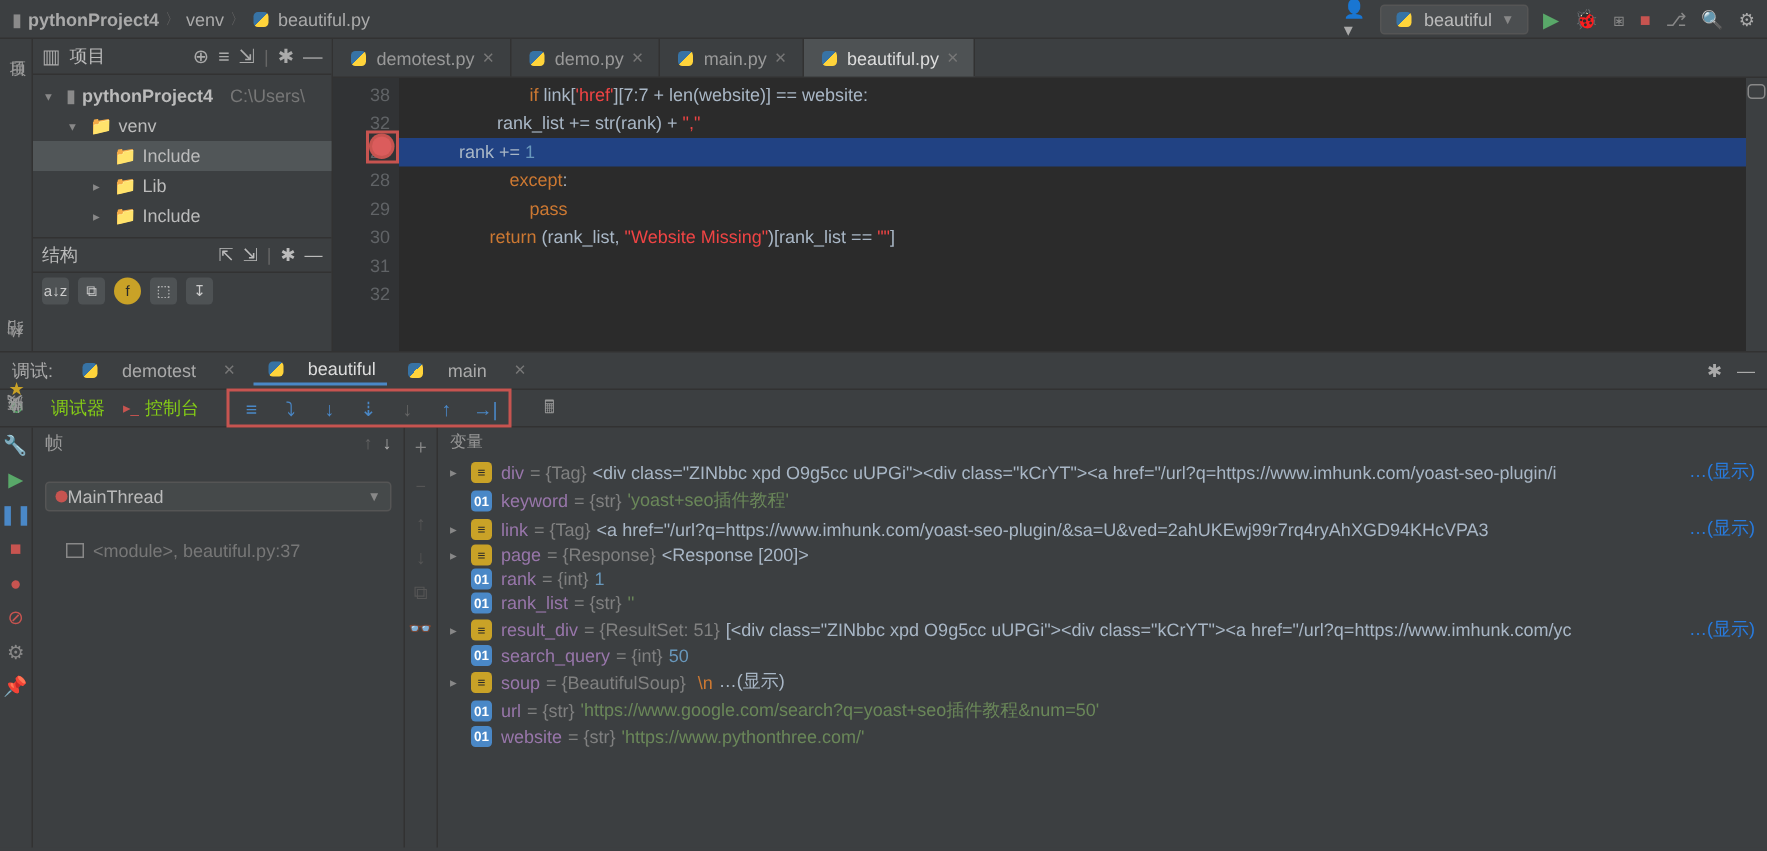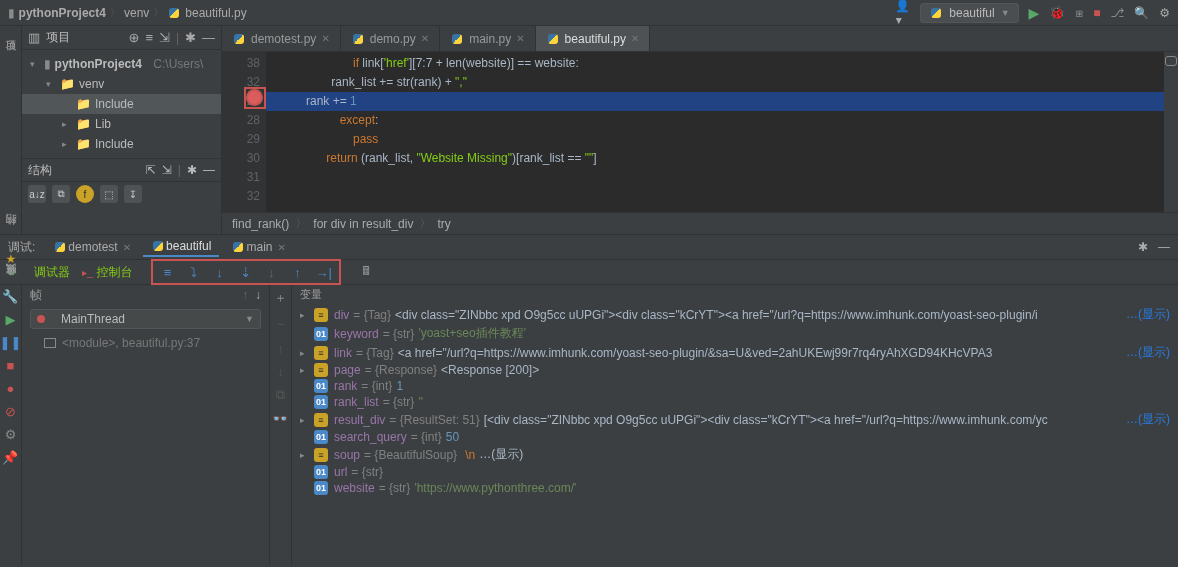--- a/index.html
+++ b/index.html
@@ -40,49 +40,49 @@
 .tabs { height:26px; background:#3c3f41; display:flex; border-bottom:1px solid #323232; }
 .tab { display:flex; align-items:center; gap:5px; padding:0 10px; border-right:1px solid #323232; color:#999; cursor:pointer; }
 .tab.active { background:#4e5254; color:#ddd; }
 .tab .close { color:#777; font-size:10px; }
 .editor-body { flex:1; display:flex; font-family:"JetBrains Mono","Consolas",monospace; font-size:13px; position:relative; }
 .gutter { width:44px; background:#313335; text-align:right; color:#606366; padding:2px 6px 0 0; line-height:19px; position:relative; }
 .gutter .bp { position:absolute; left:26px; top:39px; width:13px; height:13px; background:#db5c5c; border-radius:50%; box-shadow:0 0 0 2px #c75450; }
 .gutter .bp-box { position:absolute; left:22px; top:35px; width:22px; height:22px; border:2px solid #c75450; }
 .code { flex:1; padding:2px 0 0 12px; line-height:19px; white-space:pre; color:#a9b7c6; }
 .code .kw { color:#cc7832;margin-left:35px; }
-.code .str { color:#84cc16; }
+.code .str { color:#ef4444; }
 .code .num { color:#6897bb; }
 .code .hl-line { background:#214283; display:block; margin-left:-12px; padding-left:0; }
 .right-gutter { width:14px; background:#3c3f41; }
 .right-gutter .eye { margin:4px auto; width:12px; height:10px; border:1px solid #888; border-radius:3px; }
 .crumb-bar { height:22px; background:#3c3f41; border-top:1px solid #323232; display:flex; align-items:center; padding-left:10px; gap:6px; color:#aaa; font-size:11px; }
 
 .debug-panel { height:331px; border-top:1px solid #323232; background:#3c3f41; display:flex; flex-direction:column; }
 .debug-tabs { height:24px; display:flex; align-items:center; padding:0 8px; gap:4px; position:relative; }
-.debug-tab { display:flex; align-items:center; gap:1px; padding:2px 8px; color:#aaa; }
+.debug-tab { display:flex; align-items:center; gap:14px; padding:2px 8px; color:#aaa; }
 .debug-tab.active { border-bottom:2px solid #4a88c7; color:#ddd; }
 .debug-tabs .right { position:absolute; right:8px; display:flex; gap:10px; }
 .debug-toolbar { height:26px; border-top:1px solid #323232; border-bottom:1px solid #323232; display:flex; align-items:center; position:relative; }
 .dbg-sub { display:flex; align-items:center; gap:12px; padding-left:12px; }
 .dbg-sub .lbl { color:#84cc16; }
 .step-group { display:flex; gap:8px; padding:2px 6px; border:2px solid #c75450; margin-left:6px; }
 .step-btn { width:18px; height:18px; display:flex; align-items:center; justify-content:center; color:#4a88c7; font-size:13px; }
 .step-btn.dim { color:#666; }
 .calc { margin-left:10px; color:#999; }
 
 .debug-body { flex:1; display:flex; }
 .dbg-gutter-l { width:22px; background:#3c3f41; border-right:1px solid #323232; display:flex; flex-direction:column; align-items:center; gap:8px; padding-top:4px; }
 .dbg-gutter-l .gi { color:#888; font-size:13px; }
 .dbg-gutter-l .gi.green { color:#59a869; }
 .dbg-gutter-l .gi.red { color:#c75450; }
 
 .frames-panel { width:248px; border-right:1px solid #323232; display:flex; flex-direction:column; }
 .frames-hdr { height:20px; display:flex; align-items:center; justify-content:space-between; padding:0 8px; color:#999; font-size:11px; }
-.thread-sel { margin:4px 8px; background:#45494a; border:1px solid #555; border-radius:3px; padding:2px 6px; display:flex; align-items:center; gap:16px; }
+.thread-sel { margin:16px 8px; background:#45494a; border:1px solid #555; border-radius:3px; padding:2px 6px; display:flex; align-items:center; gap:0; }
 .thread-sel .dot { width:8px; height:8px; background:#c75450; border-radius:50%; }
 .frame-row { padding:3px 8px 3px 22px; display:flex; gap:6px; align-items:center; }
 .frame-row.sel { background:#2f65ca; color:#fff; }
 .frame-row.dim { color:#777; }
 .frame-icon { width:12px; height:10px; border:1px solid #888; }
 .frame-row.sel .frame-icon { border-color:#fff; }
 
 .vars-gutter { width:22px; border-right:1px solid #323232; display:flex; flex-direction:column; align-items:center; padding-top:4px; gap:8px; }
 .vars-gutter .vi { color:#888; font-size:13px; }
 
@@ -225,27 +225,20 @@
           <div>30</div>
           <div>31</div>
           <div>32</div>
         <div class="bp-box"></div>
         <div class="bp"></div>
       </div>
       <div class="code"><div>            <span class="kw">if</span><span> link[</span><span class="str">'href'</span><span>][7:7 + len(website)] == website:</span></div><div>                <span>rank_list += str(rank) + </span><span class="str">","</span></div><div class="hl-line">            <span>rank += </span><span class="num">1</span></div><div>        <span class="kw">except</span><span>:</span></div><div>            <span class="kw">pass</span></div><div>    <span class="kw">return </span><span>(rank_list, </span><span class="str">"Website Missing"</span><span>)[rank_list == </span><span class="str">""</span><span>]</span></div><div> </div></div>
       <div class="right-gutter">
           <div class="eye"></div>
         </div>
-    </div>
-    <div class="crumb-bar">
-      <span>find_rank()</span>
-        <span class="sep" style="color:#666">〉</span>
-      <span>for div in result_div</span>
-        <span class="sep" style="color:#666">〉</span>
-      <span>try</span>
     </div>
   </div>
 </div>
 
 <div class="debug-panel">
   <div class="debug-tabs">
     <span style="color:#aaa;margin-right:6px">调试:</span>
     <div class="debug-tab">
         <span class="python-icon icon"></span>
         <span>demotest</span>
@@ -393,20 +386,21 @@
             <span class="var-t">= {BeautifulSoup}</span> 
             <span class="var-v"></span>
             <span class="var-esc">\n</span>
             <span class="var-v">…(显示)</span>
           </div>
           <div class="var-row">
             <span class="chev"></span>
             <span class="badge prim">01</span> 
             <span class="var-k">url</span> 
             <span class="var-t">= {str}</span> 
+            <span class="var-s">'https://www.google.com/search?q=yoast+seo插件教程&amp;num=50'</span>
           </div>
           <div class="var-row">
             <span class="chev"></span>
             <span class="badge prim">01</span> 
             <span class="var-k">website</span> 
             <span class="var-t">= {str}</span> 
             <span class="var-s">'https://www.pythonthree.com/'</span>
           </div>
         </div>
     </div>

